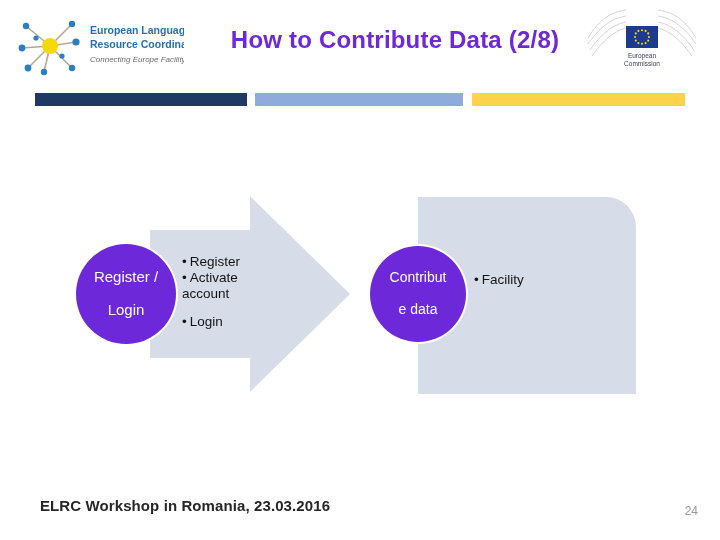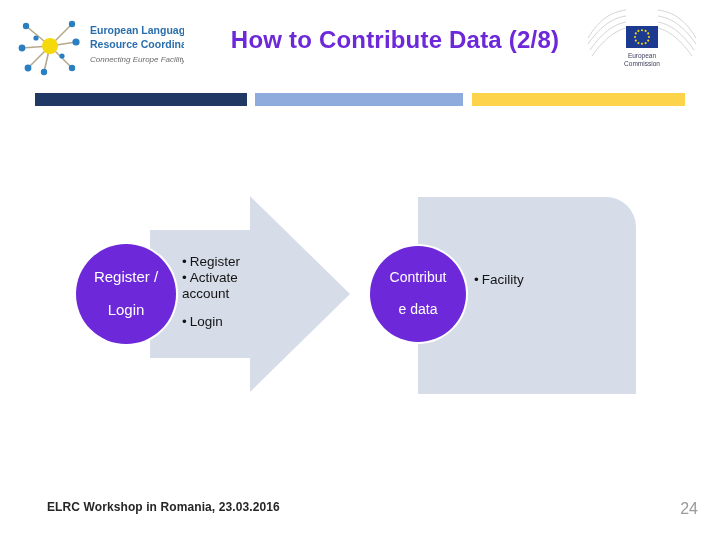--- a/index.html
+++ b/index.html
@@ -121,32 +121,32 @@
   .bullet-item {
     display: block;
     white-space: normal;
   }
   .bullet-item .dot { margin-right: 3px; }
   .bullet-gap { height: 12px; }
 
   
   .footer-text {
     position: absolute;
-    left: 47px;
+    left: 40px;
     bottom: 26px;
-    font-size: 12px;
+    font-size: 15px;
     font-weight: bold;
     color: #262626;
     letter-spacing: 0.1px;
   }
   .page-number {
     position: absolute;
     right: 22px;
     bottom: 22px;
-    font-size: 16px;
+    font-size: 12px;
     color: #9a9a9a;
   }
 </style>
 </head>
 <body>
 
 <div class="slide">
 
   <div class="elrc-logo">
     <svg width="170" height="64" viewBox="0 0 170 64">

